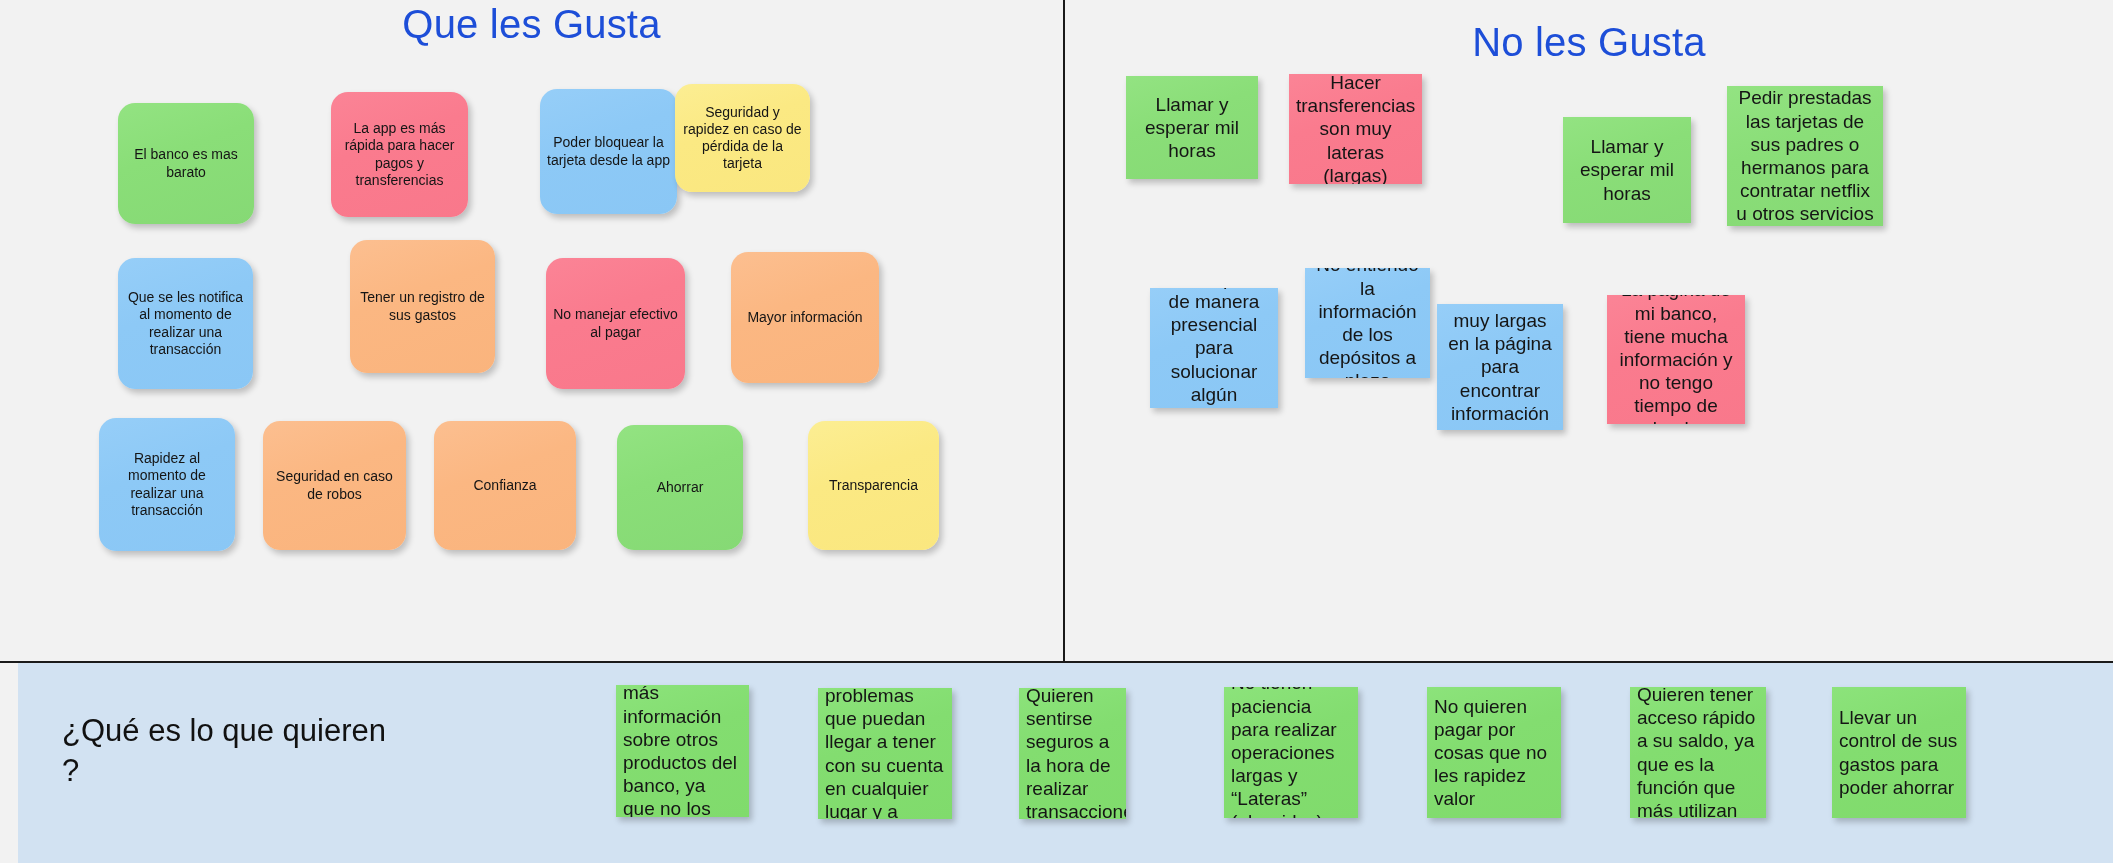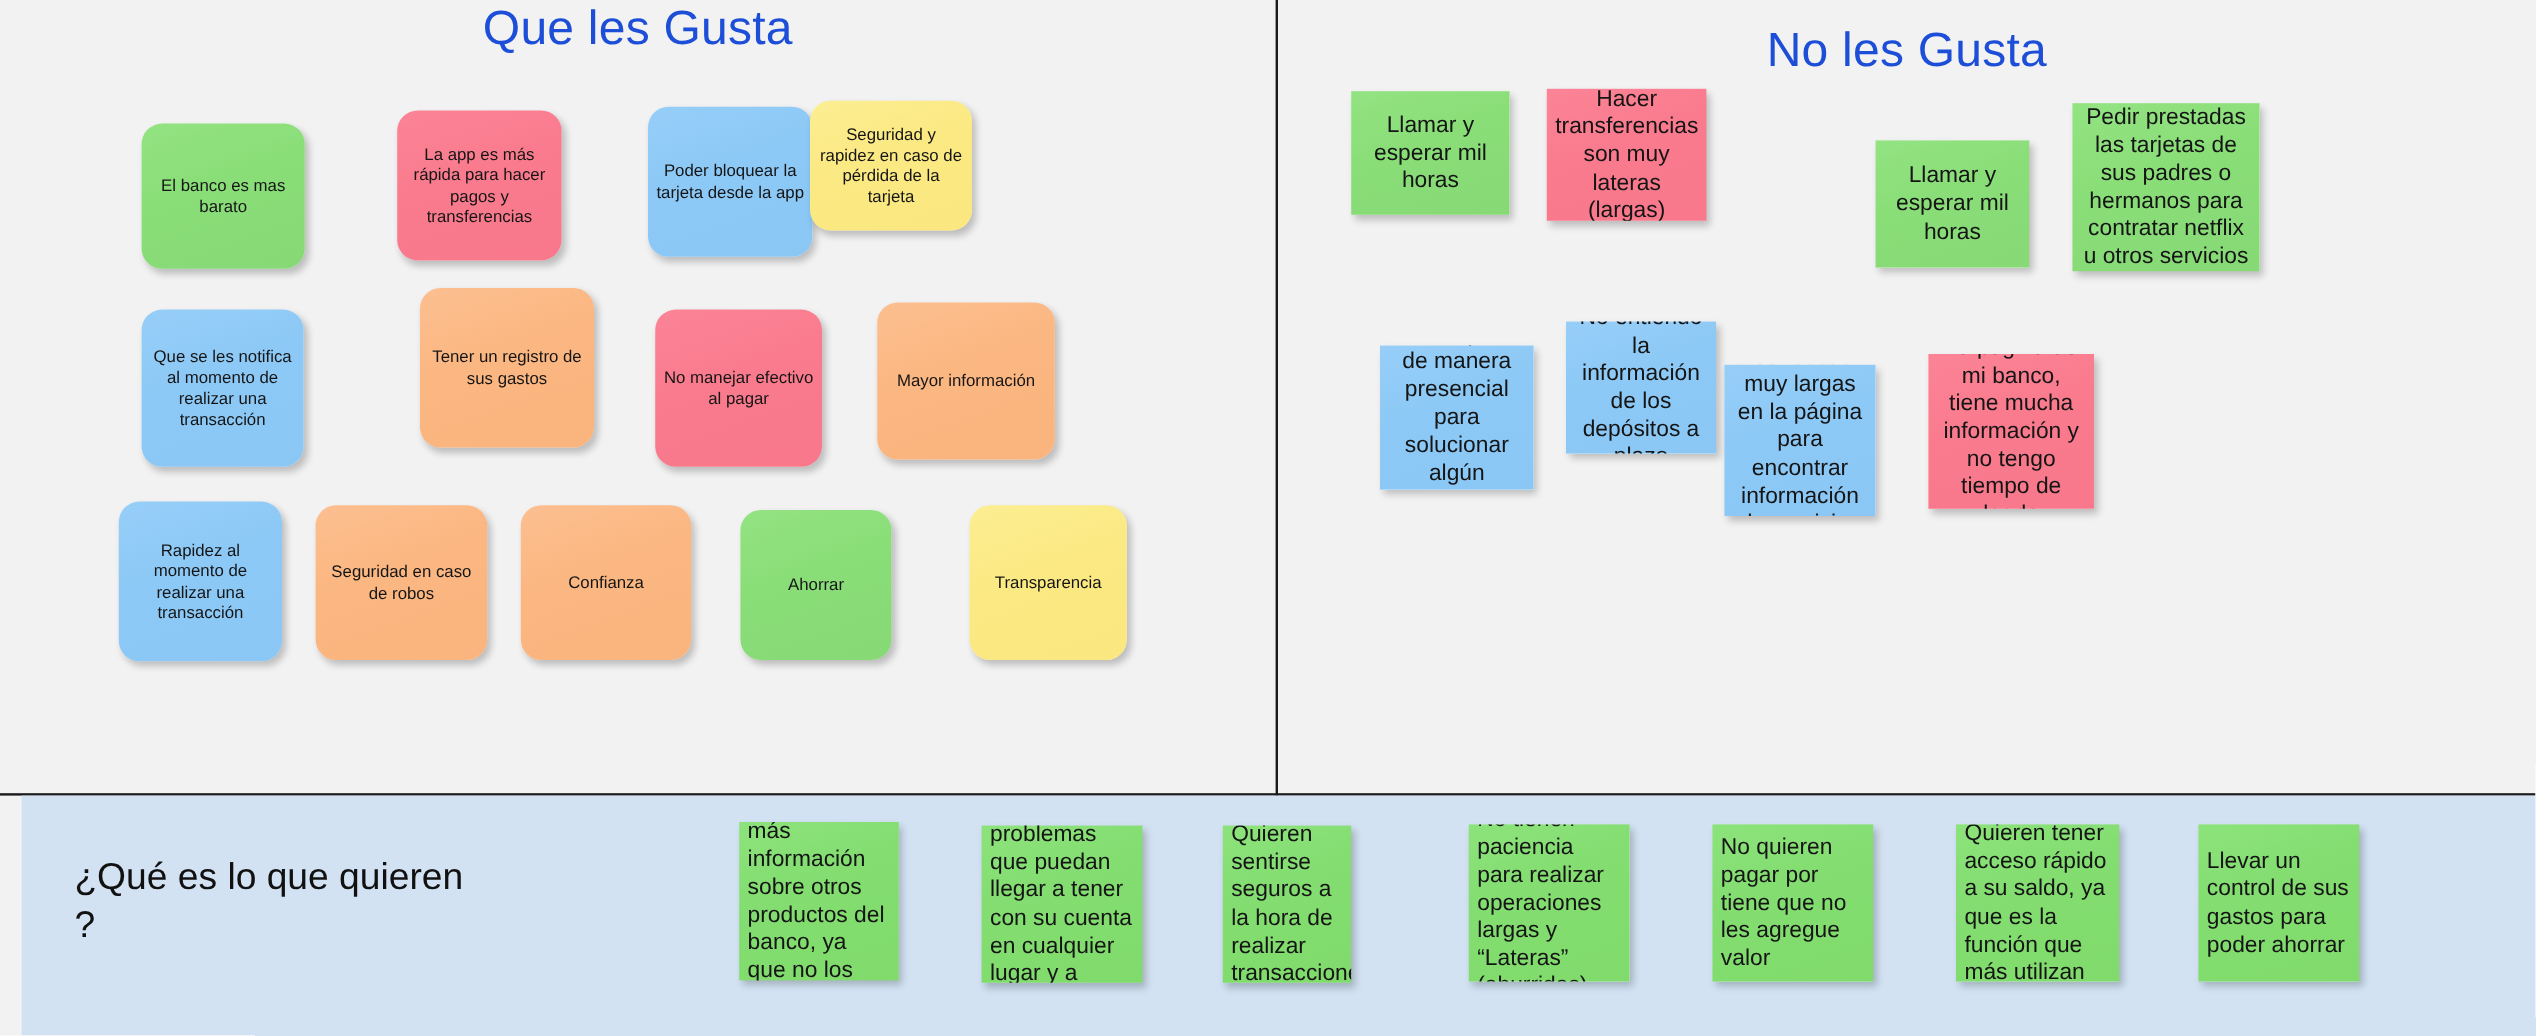--- a/index.html
+++ b/index.html
@@ -222,21 +222,21 @@
 
     <div class="note c-green2 align-left fs13" style="left:1001px; top:25px; width:107px; height:131px;">
       <span>Quieren sentirse seguros a la hora de realizar transacciones</span>
     </div>
 
     <div class="note c-green2 align-left fs13" style="left:1206px; top:24px; width:134px; height:131px;">
       <span>No tienen paciencia para realizar operaciones largas y “Lateras” (aburridas)</span>
     </div>
 
     <div class="note c-green2 align-left fs13" style="left:1409px; top:24px; width:134px; height:131px;">
-      <span>No quieren pagar por tiene que no les agregue valor</span>
+      <span>No quieren pagar por cosas que no les rapidez valor</span>
     </div>
 
     <div class="note c-green2 align-left fs13" style="left:1612px; top:24px; width:136px; height:131px;">
       <span>Quieren tener acceso rápido a su saldo, ya que es la función que más utilizan</span>
     </div>
 
     <div class="note c-green2 align-left fs13" style="left:1814px; top:24px; width:134px; height:131px;">
       <span>Llevar un control de sus gastos para poder ahorrar</span>
     </div>
   </div>

